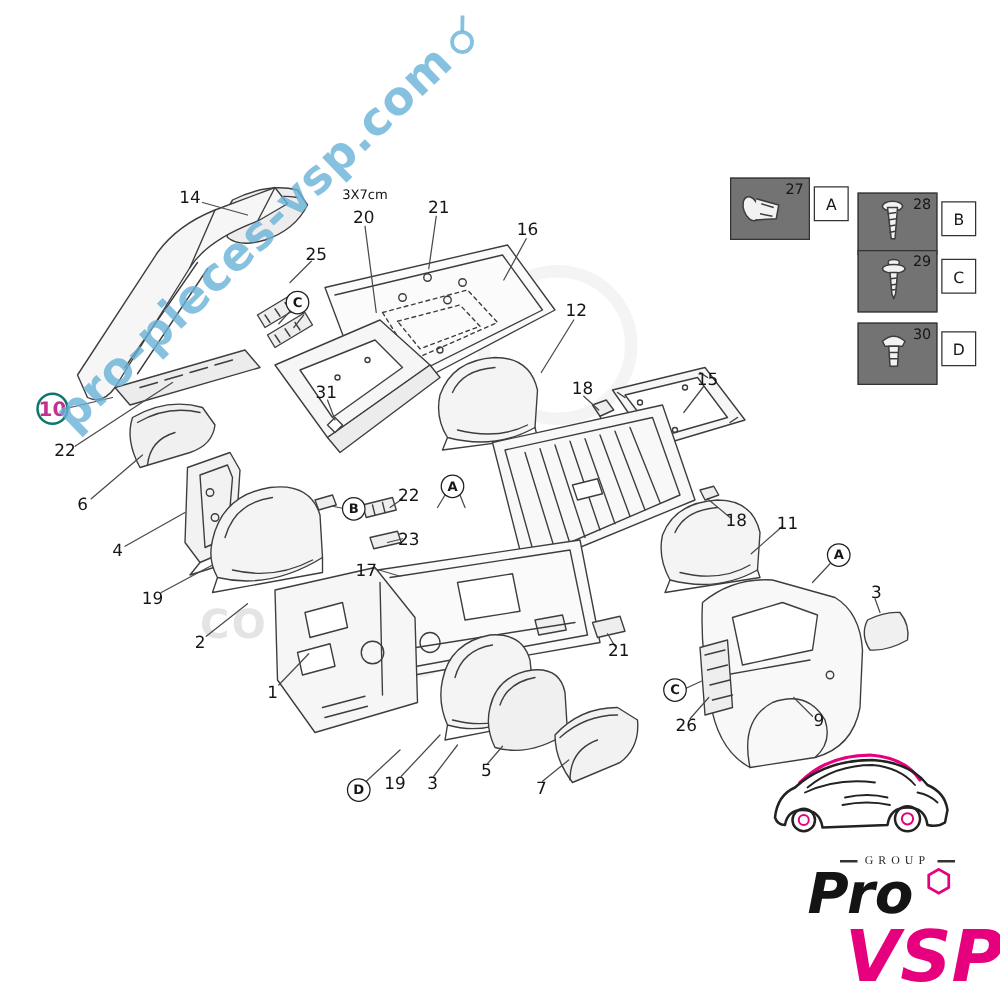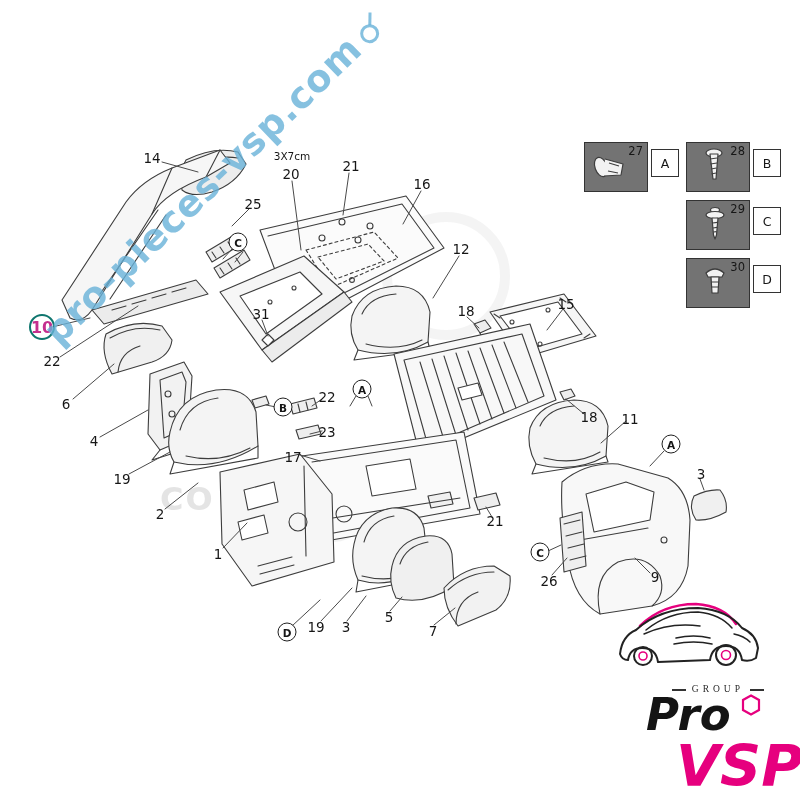--- a/index.html
+++ b/index.html
@@ -308,21 +308,21 @@
           <ellipse cx="16" cy="24" rx="6" ry="10" transform="rotate(-20 16 24)"></ellipse>
           <path d="M20,16 L38,21 L36,32 L19,33"></path>
           <path fill="none" d="M24,20 L34,23 M23,28 L33,30"></path>
         </g>
       </svg>
       <span class="lg-num">27</span>
     </div>
     <div class="lg-letter">A</div>
   </div>
 
-  <div class="lg" style="left:686px;top:142px">
+  <div class="lg" style="left:686px;top:154px">
     <div class="lg-box">
       <svg width="60" height="46" viewBox="0 0 60 46">
         <g stroke="#3d3d3d" stroke-width="1.2" fill="#f2f2f2" stroke-linejoin="round">
           <ellipse cx="27" cy="10" rx="8" ry="4"></ellipse>
           <path d="M23,11 L31,11 L29,36 L26,36 Z"></path>
           <path fill="none" d="M23,16 L30,15 M23.5,21 L30,20 M24,26 L29.5,25 M24.5,31 L29,30"></path>
         </g>
       </svg>
       <span class="lg-num">28</span>
     </div>

